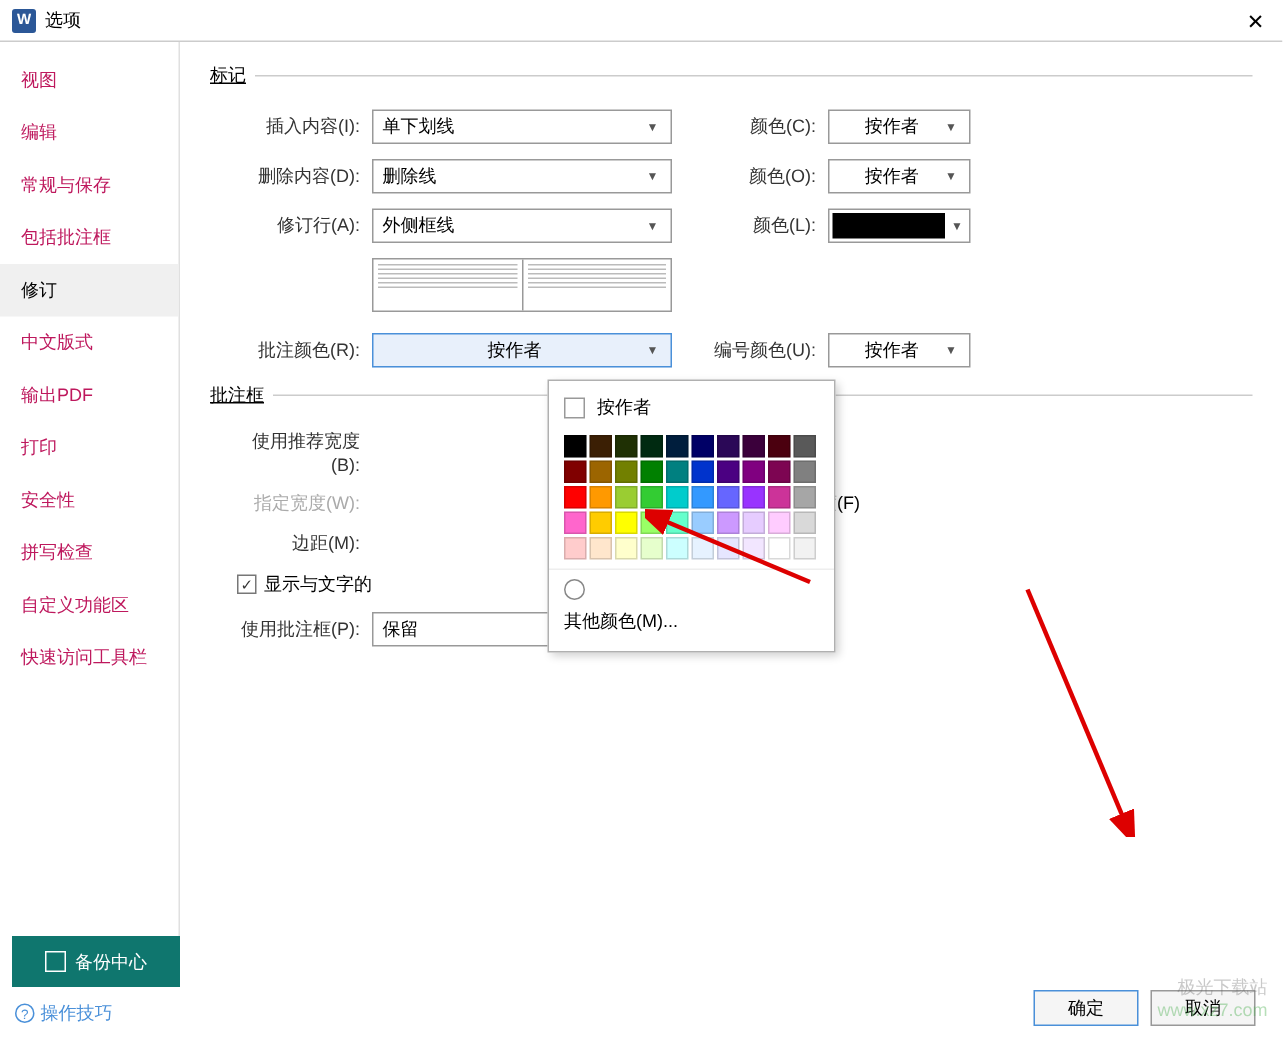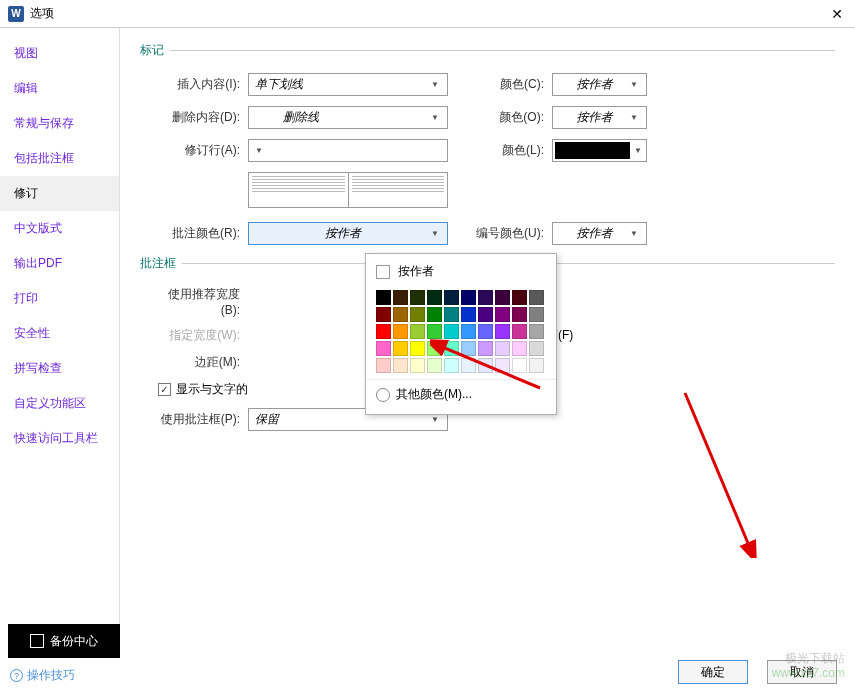--- a/index.html
+++ b/index.html
@@ -6,73 +6,73 @@
     body { background: #fff; width: 855px; height: 698px; position: relative; overflow: hidden; }
     
     .titlebar { height: 28px; background: #fff; border-bottom: 1px solid #ccc; display: flex; align-items: center; padding: 0 8px; }
     .titlebar-icon { width: 16px; height: 16px; background: #2b5797; color: #fff; display: flex; align-items: center; justify-content: center; border-radius: 2px; margin-right: 6px; font-size: 10px; font-weight: bold; }
     .titlebar-text { flex: 1; }
     .titlebar-close { width: 20px; height: 20px; display: flex; align-items: center; justify-content: center; cursor: pointer; font-size: 14px; }
     
     .content { display: flex; height: 610px; }
     
     .sidebar { width: 120px; border-right: 1px solid #e0e0e0; padding-top: 8px; }
-    .sidebar-item { padding: 9px 14px; cursor: pointer; color: #6d28d9; }
+    .sidebar-item { padding: 9px 14px; cursor: pointer; color: #be185d; }
     .sidebar-item.active { background: #f0f0f0; color: #000; }
     
     .main { flex: 1; padding: 14px 20px; position: relative; }
     
     .fieldset { position: relative; margin-bottom: 14px; }
-    .fieldset-label { color: #0f766e; display: inline-block; background: #fff; padding-right: 4px; position: relative; z-index: 1; }
+    .fieldset-label { color: #000000; display: inline-block; background: #fff; padding-right: 4px; position: relative; z-index: 1; text-decoration: underline; }
     .fieldset-line { position: absolute; top: 8px; left: 30px; right: 0; height: 1px; background: #ccc; }
     .fieldset-line.short { left: 42px; }
     .fieldset-line.long { left: 96px; }
     
     .form-row { display: flex; align-items: center; margin: 10px 0 10px 18px; }
     .form-label { width: 90px; text-align: right; padding-right: 8px; color: #333; }
     .form-label.disabled { color: #aaa; }
     .form-label2 { width: 84px; text-align: right; padding-right: 8px; color: #333; margin-left: 20px; }
     
     .select { width: 200px; height: 23px; border: 1px solid #999; background: #fff; display: flex; align-items: center; padding: 0 6px; position: relative; cursor: pointer; }
     .select.small { width: 95px; }
     .select.open { border: 1px solid #4a90d9; background: #e8f0fb; }
-    .select-text { flex: 1; text-align: center; font-style: italic; }
+    .select-text { flex: 1; text-align: center; }
     .select-arrow { width: 10px; font-size: 8px; color: #555; }
     
     .color-swatch { width: 95px; height: 23px; border: 1px solid #999; background: #fff; display: flex; align-items: center; padding: 2px; cursor: pointer; }
     .color-fill { flex: 1; height: 17px; margin-right: 4px; }
     .color-fill.black { background: #000; }
     
     .preview-box { width: 200px; height: 36px; border: 1px solid #999; display: flex; margin-left: 108px; margin-top: 4px; }
     .preview-half { flex: 1; padding: 3px; display: flex; flex-direction: column; gap: 2px; }
     .preview-half:first-child { border-right: 1px solid #999; }
     .preview-line { height: 1px; background: #bbb; }
     
     .checkbox-wrap { display: flex; align-items: center; gap: 5px; cursor: pointer; }
     .checkbox { width: 13px; height: 13px; border: 1px solid #777; display: flex; align-items: center; justify-content: center; font-size: 10px; }
     .checkbox.checked::after { content: "✓"; color: #333; }
     
     .color-dropdown { position: absolute; left: 245px; top: 225px; width: 192px; background: #fff; border: 1px solid #b0b0b0; box-shadow: 2px 2px 6px rgba(0,0,0,0.2); z-index: 100; padding: 5px 0; }
     .cd-row { padding: 4px 10px; display: flex; align-items: center; gap: 8px; cursor: pointer; }
     .cd-swatch { width: 14px; height: 14px; border: 1px solid #999; }
     .color-grid { display: grid; grid-template-columns: repeat(10, 15px); gap: 2px; padding: 6px 10px; }
     .color-cell { width: 15px; height: 15px; border: 1px solid rgba(0,0,0,0.15); cursor: pointer; }
-    .cd-more { padding: 6px 10px; display: flex; align-items: center; gap: 6px; cursor: pointer; border-top: 1px solid #eee; }
+    .cd-more { padding: 6px 10px; display: flex; gap: 6px; cursor: pointer; border-top: 1px solid #eee; flex-direction: column; }
     .palette-icon { width: 14px; height: 14px; border: 1px solid #888; border-radius: 50%; position: relative; }
     
     .arrow-red1 { position: absolute; left: 310px; top: 310px; pointer-events: none; z-index: 200; }
     .arrow-red2 { position: absolute; right: 90px; bottom: 80px; pointer-events: none; z-index: 200; }
     
     .footer { position: absolute; bottom: 0; left: 0; right: 0; height: 60px; }
-    .backup-btn { position: absolute; left: 8px; bottom: 40px; width: 112px; height: 34px; background: #000000; color: #fff; display: flex; align-items: center; justify-content: center; gap: 6px; cursor: pointer; }
+    .backup-btn { position: absolute; left: 8px; bottom: 40px; width: 112px; height: 34px; background: #0f766e; color: #fff; display: flex; align-items: center; justify-content: center; gap: 6px; cursor: pointer; }
     .backup-icon { width: 14px; height: 14px; border: 1px solid #fff; display: inline-block; }
     .tips-link { position: absolute; left: 10px; bottom: 14px; color: #4a90d9; display: flex; align-items: center; gap: 4px; cursor: pointer; }
     .tips-icon { width: 13px; height: 13px; border: 1px solid #4a90d9; border-radius: 50%; display: flex; align-items: center; justify-content: center; font-size: 9px; }
     
-    .btn-row { position: absolute; right: 18px; bottom: 14px; display: flex; gap: 19px; }
+    .btn-row { position: absolute; right: 18px; bottom: 14px; display: flex; gap: 8px; }
     .btn { width: 70px; height: 24px; border: 1px solid #999; background: #f5f5f5; display: flex; align-items: center; justify-content: center; cursor: pointer; }
     .btn.primary { border: 1px solid #4a90d9; }
     
     .watermark { position: absolute; right: 10px; bottom: 18px; color: rgba(76,175,80,0.4); font-size: 13px; pointer-events: none; z-index: 300; text-align: right; line-height: 1.2; }
     .watermark .t1 { color: rgba(100,100,100,0.35); }
   </style>
 </head>
 <body>
 
 <div class="titlebar">
@@ -113,33 +113,34 @@
       <span class="form-label2">颜色(C):</span>
       <div class="select small">
         <span class="select-text">按作者</span>
         <span class="select-arrow">▼</span>
       </div>
     </div>
 
     <div class="form-row">
       <span class="form-label">删除内容(D):</span>
       <div class="select">
-        <span class="select-text" style="text-align:left;margin-left:28px;">删除线</span>
+        <span class="select-text" style="text-align:left;">删除线</span>
         <span class="select-arrow">▼</span>
       </div>
       <span class="form-label2">颜色(O):</span>
       <div class="select small">
         <span class="select-text">按作者</span>
         <span class="select-arrow">▼</span>
       </div>
     </div>
 
     <div class="form-row">
       <span class="form-label">修订行(A):</span>
       <div class="select">
+        <span class="select-text" style="text-align:left;">外侧框线</span>
         <span class="select-arrow">▼</span>
       </div>
       <span class="form-label2">颜色(L):</span>
       <div class="color-swatch">
         <div class="color-fill black"></div>
         <span class="select-arrow">▼</span>
       </div>
     </div>
 
     <div class="preview-box">

